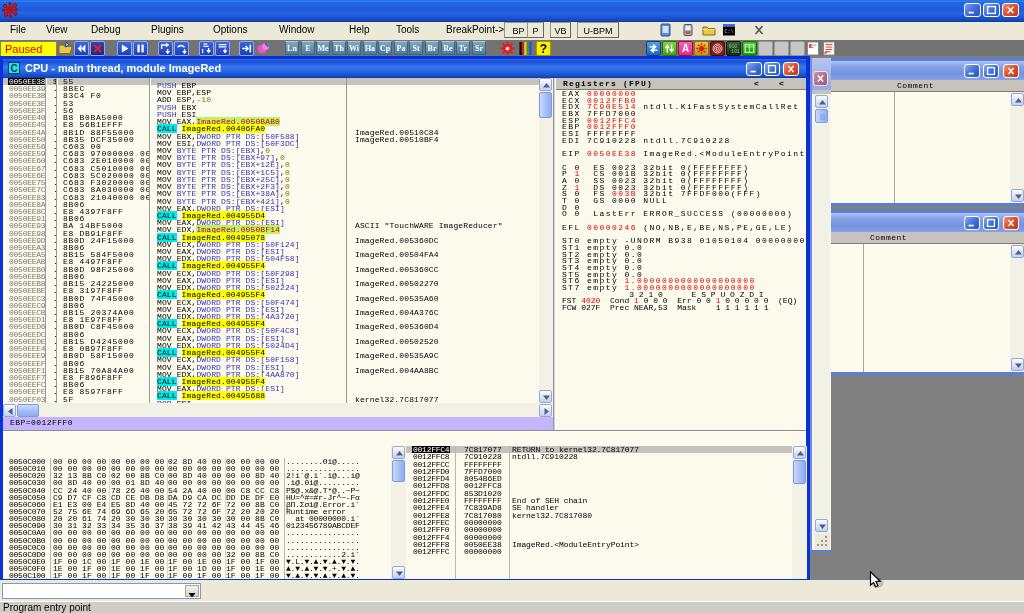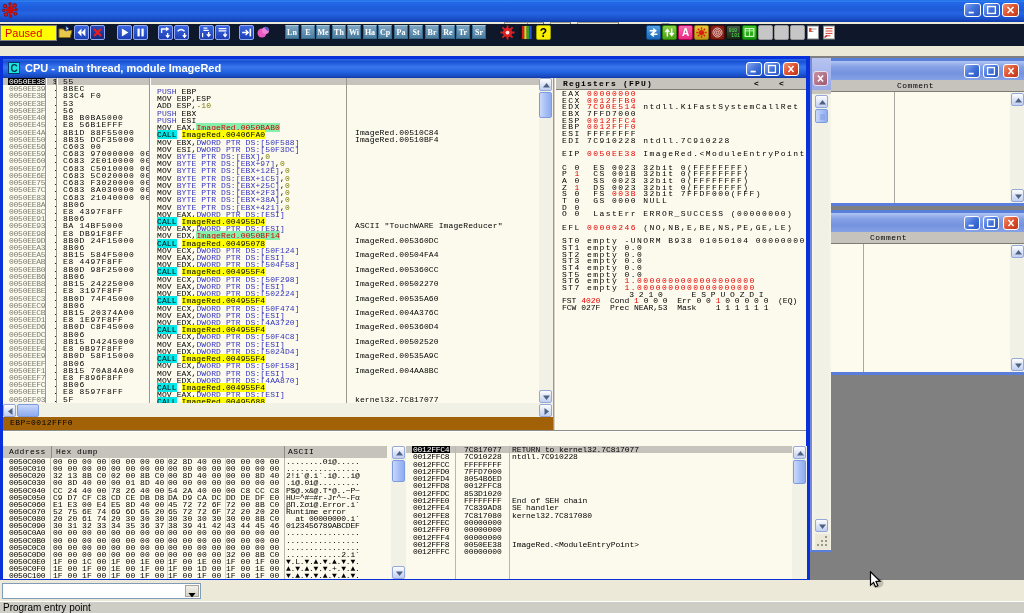--- a/index.html
+++ b/index.html
@@ -10,21 +10,21 @@
 .tbtn{position:absolute;top:3px;width:17px;height:14px;border-radius:3px;border:1px solid #fff;
 font-family:"Liberation Sans";color:#fff;font-size:10px;text-align:center;line-height:12px}
 .tb-min,.tb-max{background:linear-gradient(135deg,#7DA1EE 0%,#3E6FD8 50%,#2A55C0 100%)}
 .tb-close{background:linear-gradient(135deg,#F0926E 0%,#DF5632 45%,#C03A1C 100%)}
 
 #menubar{position:absolute;left:0;top:22px;width:1024px;height:16px;background:#ECE9D8;font-size:10px;color:#000}
 .mi{position:absolute;top:2px}
 .mbtn{position:absolute;top:0px;height:16px;border:1px solid #9a968a;border-right-color:#6a675e;border-bottom-color:#6a675e;background:#ECE9D8;font-size:9px;text-align:center;padding-top:3px;color:#000;white-space:nowrap;overflow:hidden}
 .micon{position:absolute;top:1px;width:14px;height:14px}
 
-#toolbar{position:absolute;left:0;top:24px;width:1024px;height:22px;background:#0f172a}
+#toolbar{position:absolute;left:0;top:40px;width:1024px;height:16px;background:#737373}
 #paused{position:absolute;left:0;top:1px;width:57px;height:16px;background:#FFFF00;border:1px solid #808080;color:#E00000;font-size:11px;padding:1px 0 0 4px}
 .ticon{position:absolute;top:1px;width:15px;height:15px;border-radius:2px}
 .bic{background:linear-gradient(180deg,#3A66E0,#1E3FB4);border:1px solid #8FA8F0;color:#fff}
 .lb{position:absolute;top:1px;width:14px;height:14px;background:linear-gradient(180deg,#7FA6C2,#4A7C9E);border:1px solid #36688C;border-top-color:#A8CADE;color:#fff;font-size:8px;font-weight:bold;text-align:center;line-height:13px;font-family:"Liberation Serif",serif}
 
 #mdi{position:absolute;left:0;top:56px;width:1024px;height:524px;background:#808080}
 .wtitle{position:absolute;left:0;top:0;right:0;height:19px;color:#fff;font-weight:bold;font-size:11px;
 background:linear-gradient(180deg,#2B6AE8 0%,#1850D2 14%,#3A77EE 42%,#2160DE 72%,#1848BE 92%,#12389E 100%)}
 .wbtn{position:absolute;top:3px;width:16px;height:14px;border-radius:3px;border:1px solid #fff;color:#fff}
 .wb-blue{background:linear-gradient(135deg,#86A8F0 0%,#3E6FD8 55%,#2A55C0 100%)}
@@ -39,40 +39,40 @@
 
 #reghdr{position:absolute;left:553px;top:19px;width:250px;height:12px;background:#C6C3BD;border-bottom:1px solid #7c7c74;font-family:"Liberation Mono",monospace;font-weight:bold;font-size:8px;letter-spacing:1.2px;color:#000;padding:1px 0 0 7px}
 
 #disasm{position:absolute;left:0px;top:19px;width:536px;height:325px;background:#FCFAEC;overflow:hidden}
 .dr{position:relative;height:7.22px;line-height:7.4px;font-size:8px;white-space:pre}
 .dr.sel{background:#C6C3BD}
 .da{position:absolute;left:6px;top:0;color:#7B7B73;letter-spacing:-0.25px}
 .sel-a{background:#000;color:#fff;padding:0 1px;left:5px}
 .df{position:absolute;left:50px;top:0;color:#000}
 .dh{position:absolute;left:60px;top:0;color:#000;letter-spacing:0.7px}
-.di{position:absolute;left:154px;top:10px;letter-spacing:0.12px}
+.di{position:absolute;left:154px;top:4px;letter-spacing:0.12px}
 .dc{position:absolute;left:352px;top:0;color:#000;letter-spacing:0.12px}
 .k{color:#000}.b{color:#3434BE}.o{color:#7A7A00}.r{color:#E80000}
-.yr{background:#86efac;color:#D80000}.yb{background:#FFFF00;color:#000}
+.yr{background:#bef264;color:#D80000}.yb{background:#FFFF00;color:#000}
 .cy{background:#00E8E8;color:#000}
 
 .groove-v{position:absolute;width:1px;background:#989890}
 .groove-vl{position:absolute;width:1px;background:#FFFFFF}
 
 #regs{position:absolute;left:553px;top:31px;width:250px;height:356px;background:#FCFAEC;overflow:hidden;padding:1px 0 0 6px}
 .rr{height:6.7px;line-height:6.8px;font-size:8px;letter-spacing:1.45px;white-space:pre}
 .rn{letter-spacing:0px}
 
 .sb-track{position:absolute;background:#F2F1E6}
 .sb-btn{position:absolute;width:13px;height:13px;background:linear-gradient(180deg,#FDFDFB,#D7E0F5 60%,#C2CFF0);border:1px solid #95A8D8;border-radius:2px}
 .sb-btn svg{position:absolute;left:0;top:0}
 .sb-thumb{position:absolute;background:linear-gradient(90deg,#CAD9FB,#A8C0F5 50%,#8EACF0);border:1px solid #7E9BE0;border-radius:2px}
 .sb-thumb.h{background:linear-gradient(180deg,#CAD9FB,#A8C0F5 50%,#8EACF0)}
 
-#infoline{position:absolute;left:0;top:358px;width:550px;height:13px;background:#a16207;font-size:8px;letter-spacing:0.45px;line-height:12px;padding-left:7px;white-space:pre}
+#infoline{position:absolute;left:0;top:358px;width:550px;height:13px;background:#c4b5fd;font-size:8px;letter-spacing:0.45px;line-height:12px;padding-left:7px;white-space:pre}
 
 #dumphdr{position:absolute;left:0px;top:387px;width:384px;height:12px;background:#C6C3BD;font-size:8px;letter-spacing:0.45px;color:#000}
 #dumphdr span{position:absolute;top:1px}
 #dump{position:absolute;left:0px;top:399px;width:384px;height:121px;overflow:hidden;background:#FCFAEC}
 .mr{position:relative;height:7.15px;line-height:7.3px;font-size:8px;white-space:pre}
 .ma{position:absolute;left:6px;letter-spacing:-0.25px}
 .dg{position:absolute;letter-spacing:0.05px}
 .g1{left:50px}.g2{left:108px}.g3{left:165px}.g4{left:223px}
 .mz{position:absolute;left:283px;letter-spacing:-0.2px}
 
@@ -561,27 +561,20 @@
   <div class="sb-btn" style="left:536px;top:345px">
       <svg width="13" height="13" viewBox="0 0 13 13">
         <path d="M9 6.5 L4.5 3 L4.5 10 z" fill="#4D6185"></path>
       </svg>
     </div>
 
   <div id="infoline" class="mono">EBP=0012FFF0</div>
   <div style="position:absolute;left:0;top:371px;width:803px;height:2px;background:#fff;border-top:1px solid #908E84"></div>
   <div style="position:absolute;left:0;top:373px;width:803px;height:14px;background:#FCFAEC"></div>
 
-  <div id="dumphdr" class="mono">
-    <span style="left:6px">Address</span>
-      <span style="left:53px">Hex dump</span>
-      <span style="left:285px">ASCII</span>
-    <div style="position:absolute;left:48px;top:0;width:1px;height:12px;background:#8a8a82"></div>
-    <div style="position:absolute;left:281px;top:0;width:1px;height:12px;background:#8a8a82"></div>
-  </div>
 
   <div id="dump" class="mono">
 <div class="mr"><span class="ma">0050C000</span><span class="dg g1">00 00 00 00</span><span class="dg g2">00 00 00 00</span><span class="dg g3">02 8D 40 00</span><span class="dg g4">00 00 00 00</span><span class="mz">........Θi@.....</span></div>
 <div class="mr"><span class="ma">0050C010</span><span class="dg g1">00 00 00 00</span><span class="dg g2">00 00 00 00</span><span class="dg g3">00 00 00 00</span><span class="dg g4">00 00 00 00</span><span class="mz">................</span></div>
 <div class="mr"><span class="ma">0050C020</span><span class="dg g1">32 13 8B C0</span><span class="dg g2">02 00 8B C0</span><span class="dg g3">00 8D 40 00</span><span class="dg g4">00 00 8D 40</span><span class="mz">2!i`@.i`.i@...i@</span></div>
 <div class="mr"><span class="ma">0050C030</span><span class="dg g1">00 8D 40 00</span><span class="dg g2">00 01 8D 40</span><span class="dg g3">00 00 00 00</span><span class="dg g4">00 00 00 00</span><span class="mz">.i@.0i@.........</span></div>
 <div class="mr"><span class="ma">0050C040</span><span class="dg g1">CC 24 40 00</span><span class="dg g2">78 26 40 00</span><span class="dg g3">54 2A 40 00</span><span class="dg g4">00 C8 CC C8</span><span class="mz">P$@.x&amp;@.T*@..~P~</span></div>
 <div class="mr"><span class="ma">0050C050</span><span class="dg g1">C9 D7 CF C8</span><span class="dg g2">CD CE DB D8</span><span class="dg g3">DA D9 CA DC</span><span class="dg g4">DD DE DF E0</span><span class="mz">HU=^#=#r-Jr^~-Fα</span></div>
 <div class="mr"><span class="ma">0050C060</span><span class="dg g1">E1 E3 00 E4</span><span class="dg g2">E5 8D 40 00</span><span class="dg g3">45 72 72 6F</span><span class="dg g4">72 00 8B C0</span><span class="mz">βΠ.Σσi@.Error.i`</span></div>
 <div class="mr"><span class="ma">0050C070</span><span class="dg g1">52 75 6E 74</span><span class="dg g2">69 6D 65 20</span><span class="dg g3">65 72 72 6F</span><span class="dg g4">72 20 20 20</span><span class="mz">Runtime error</span></div>

